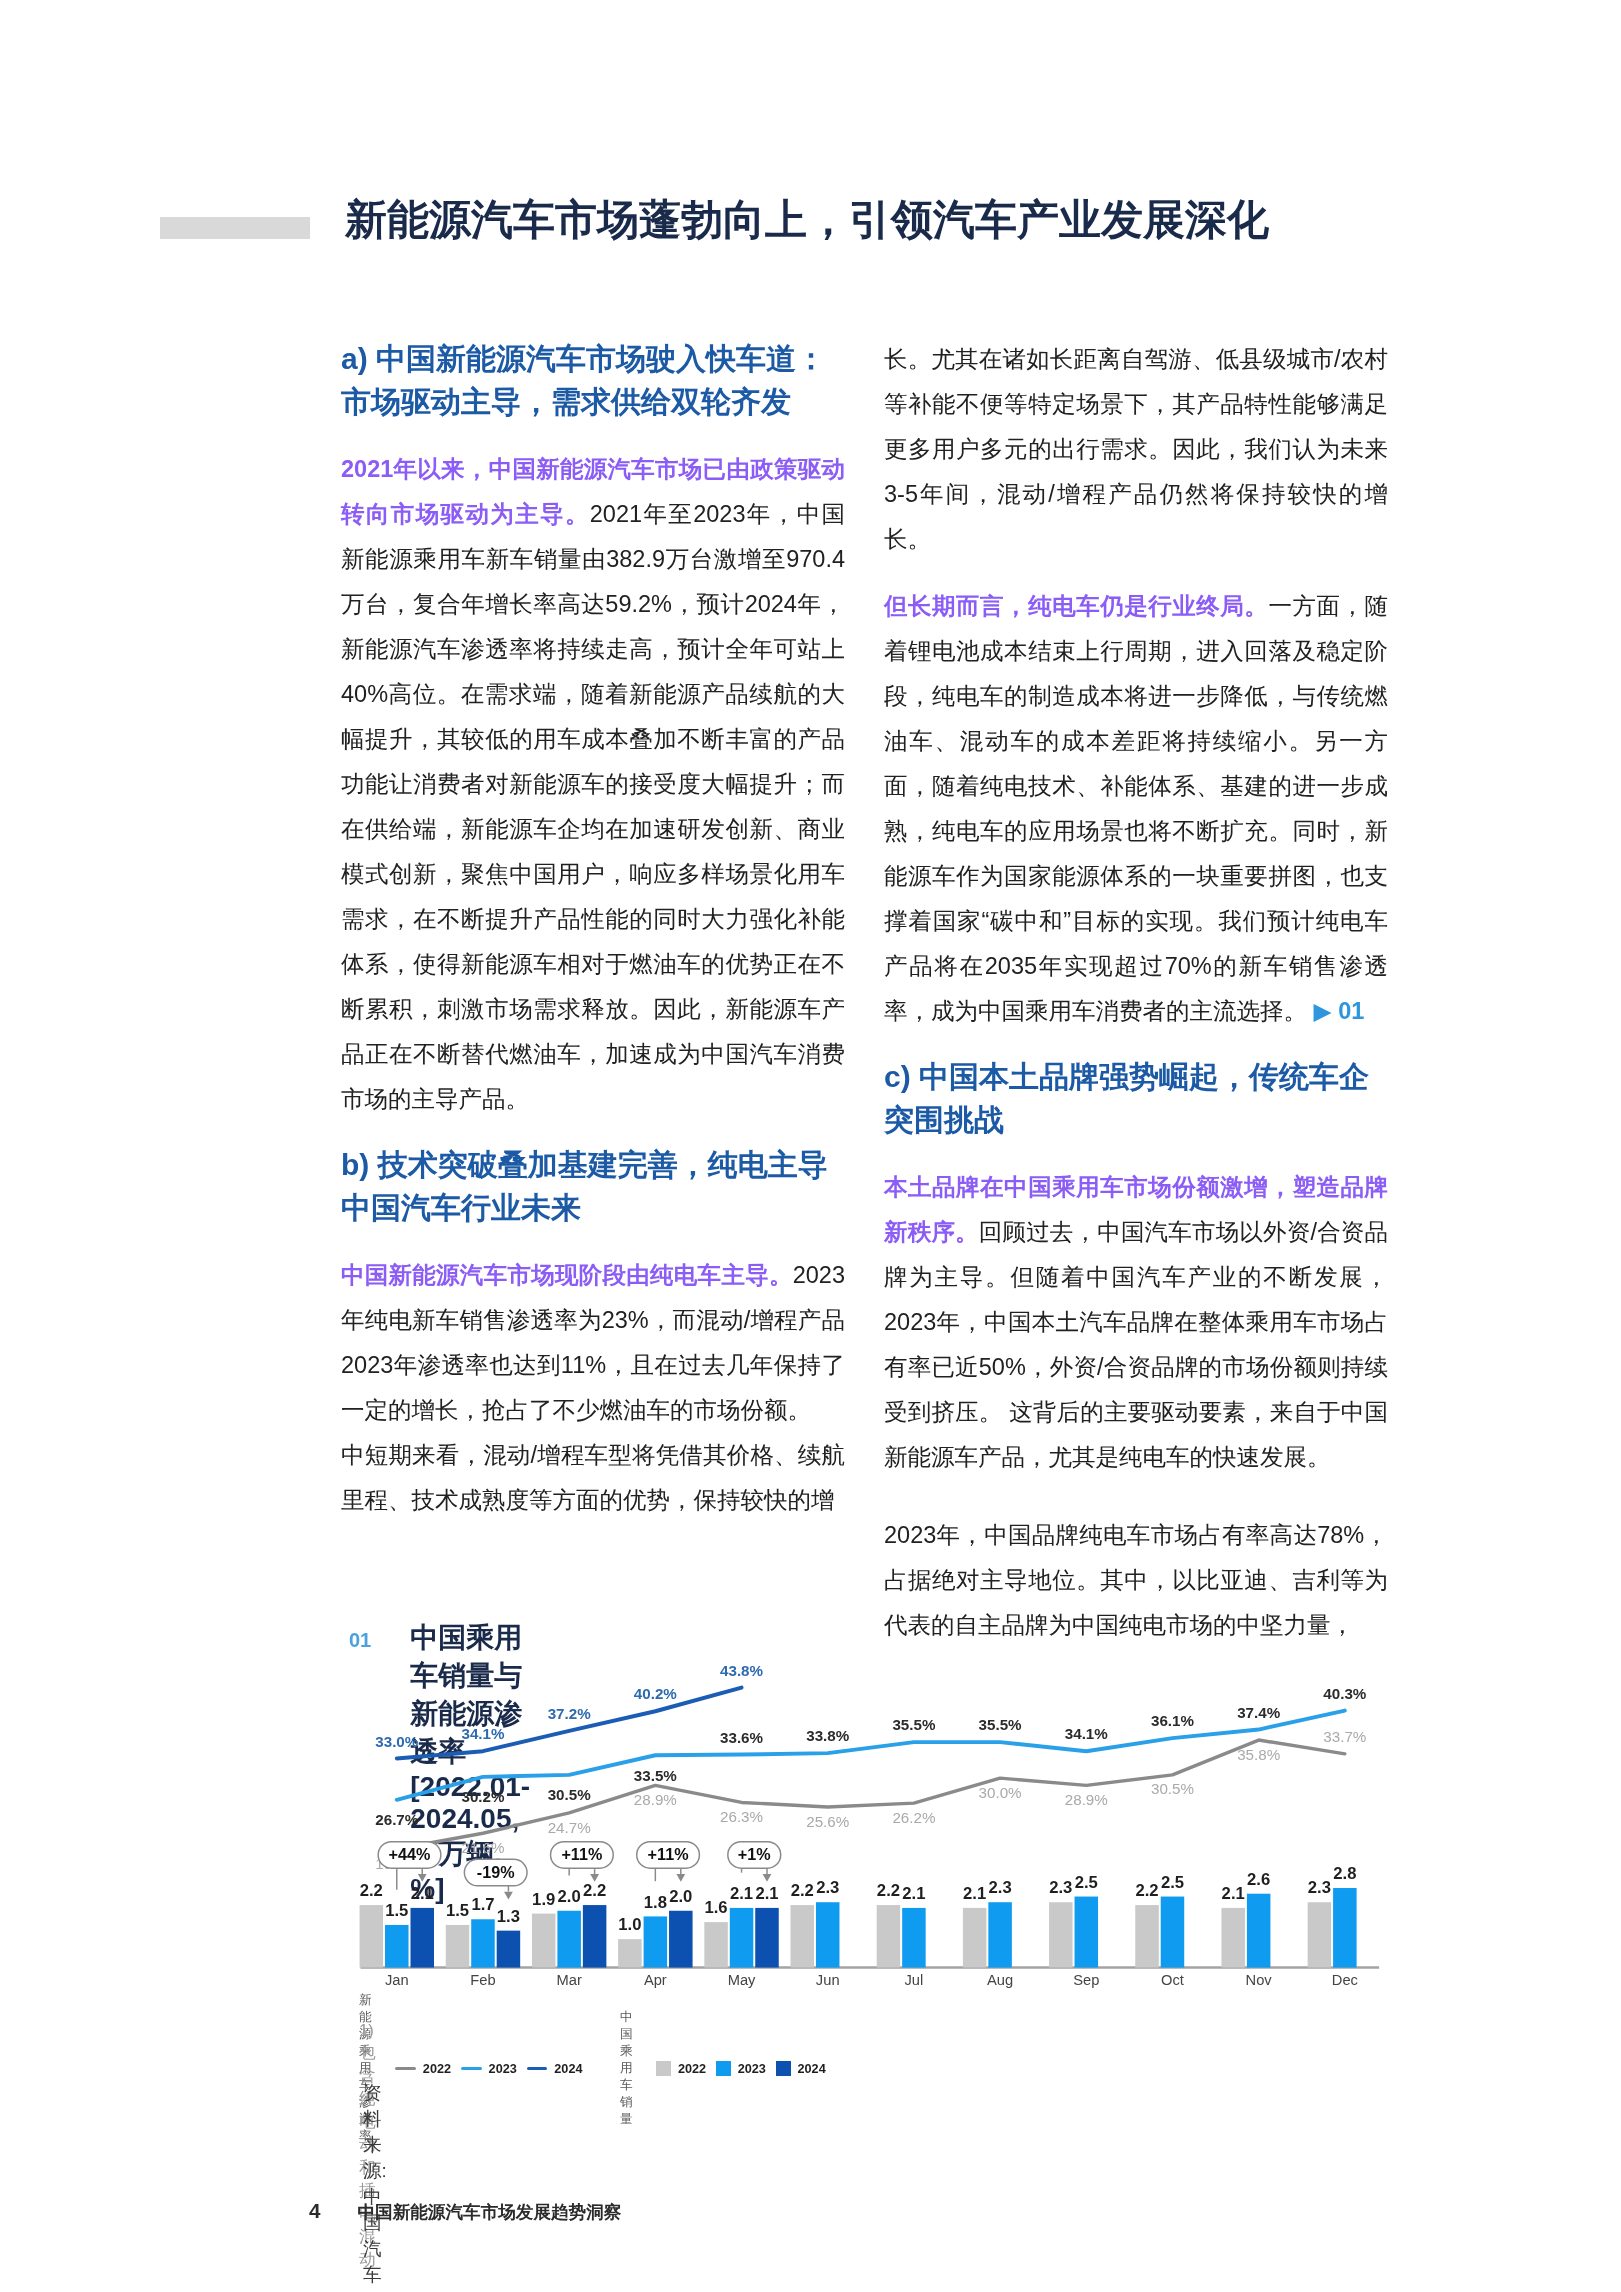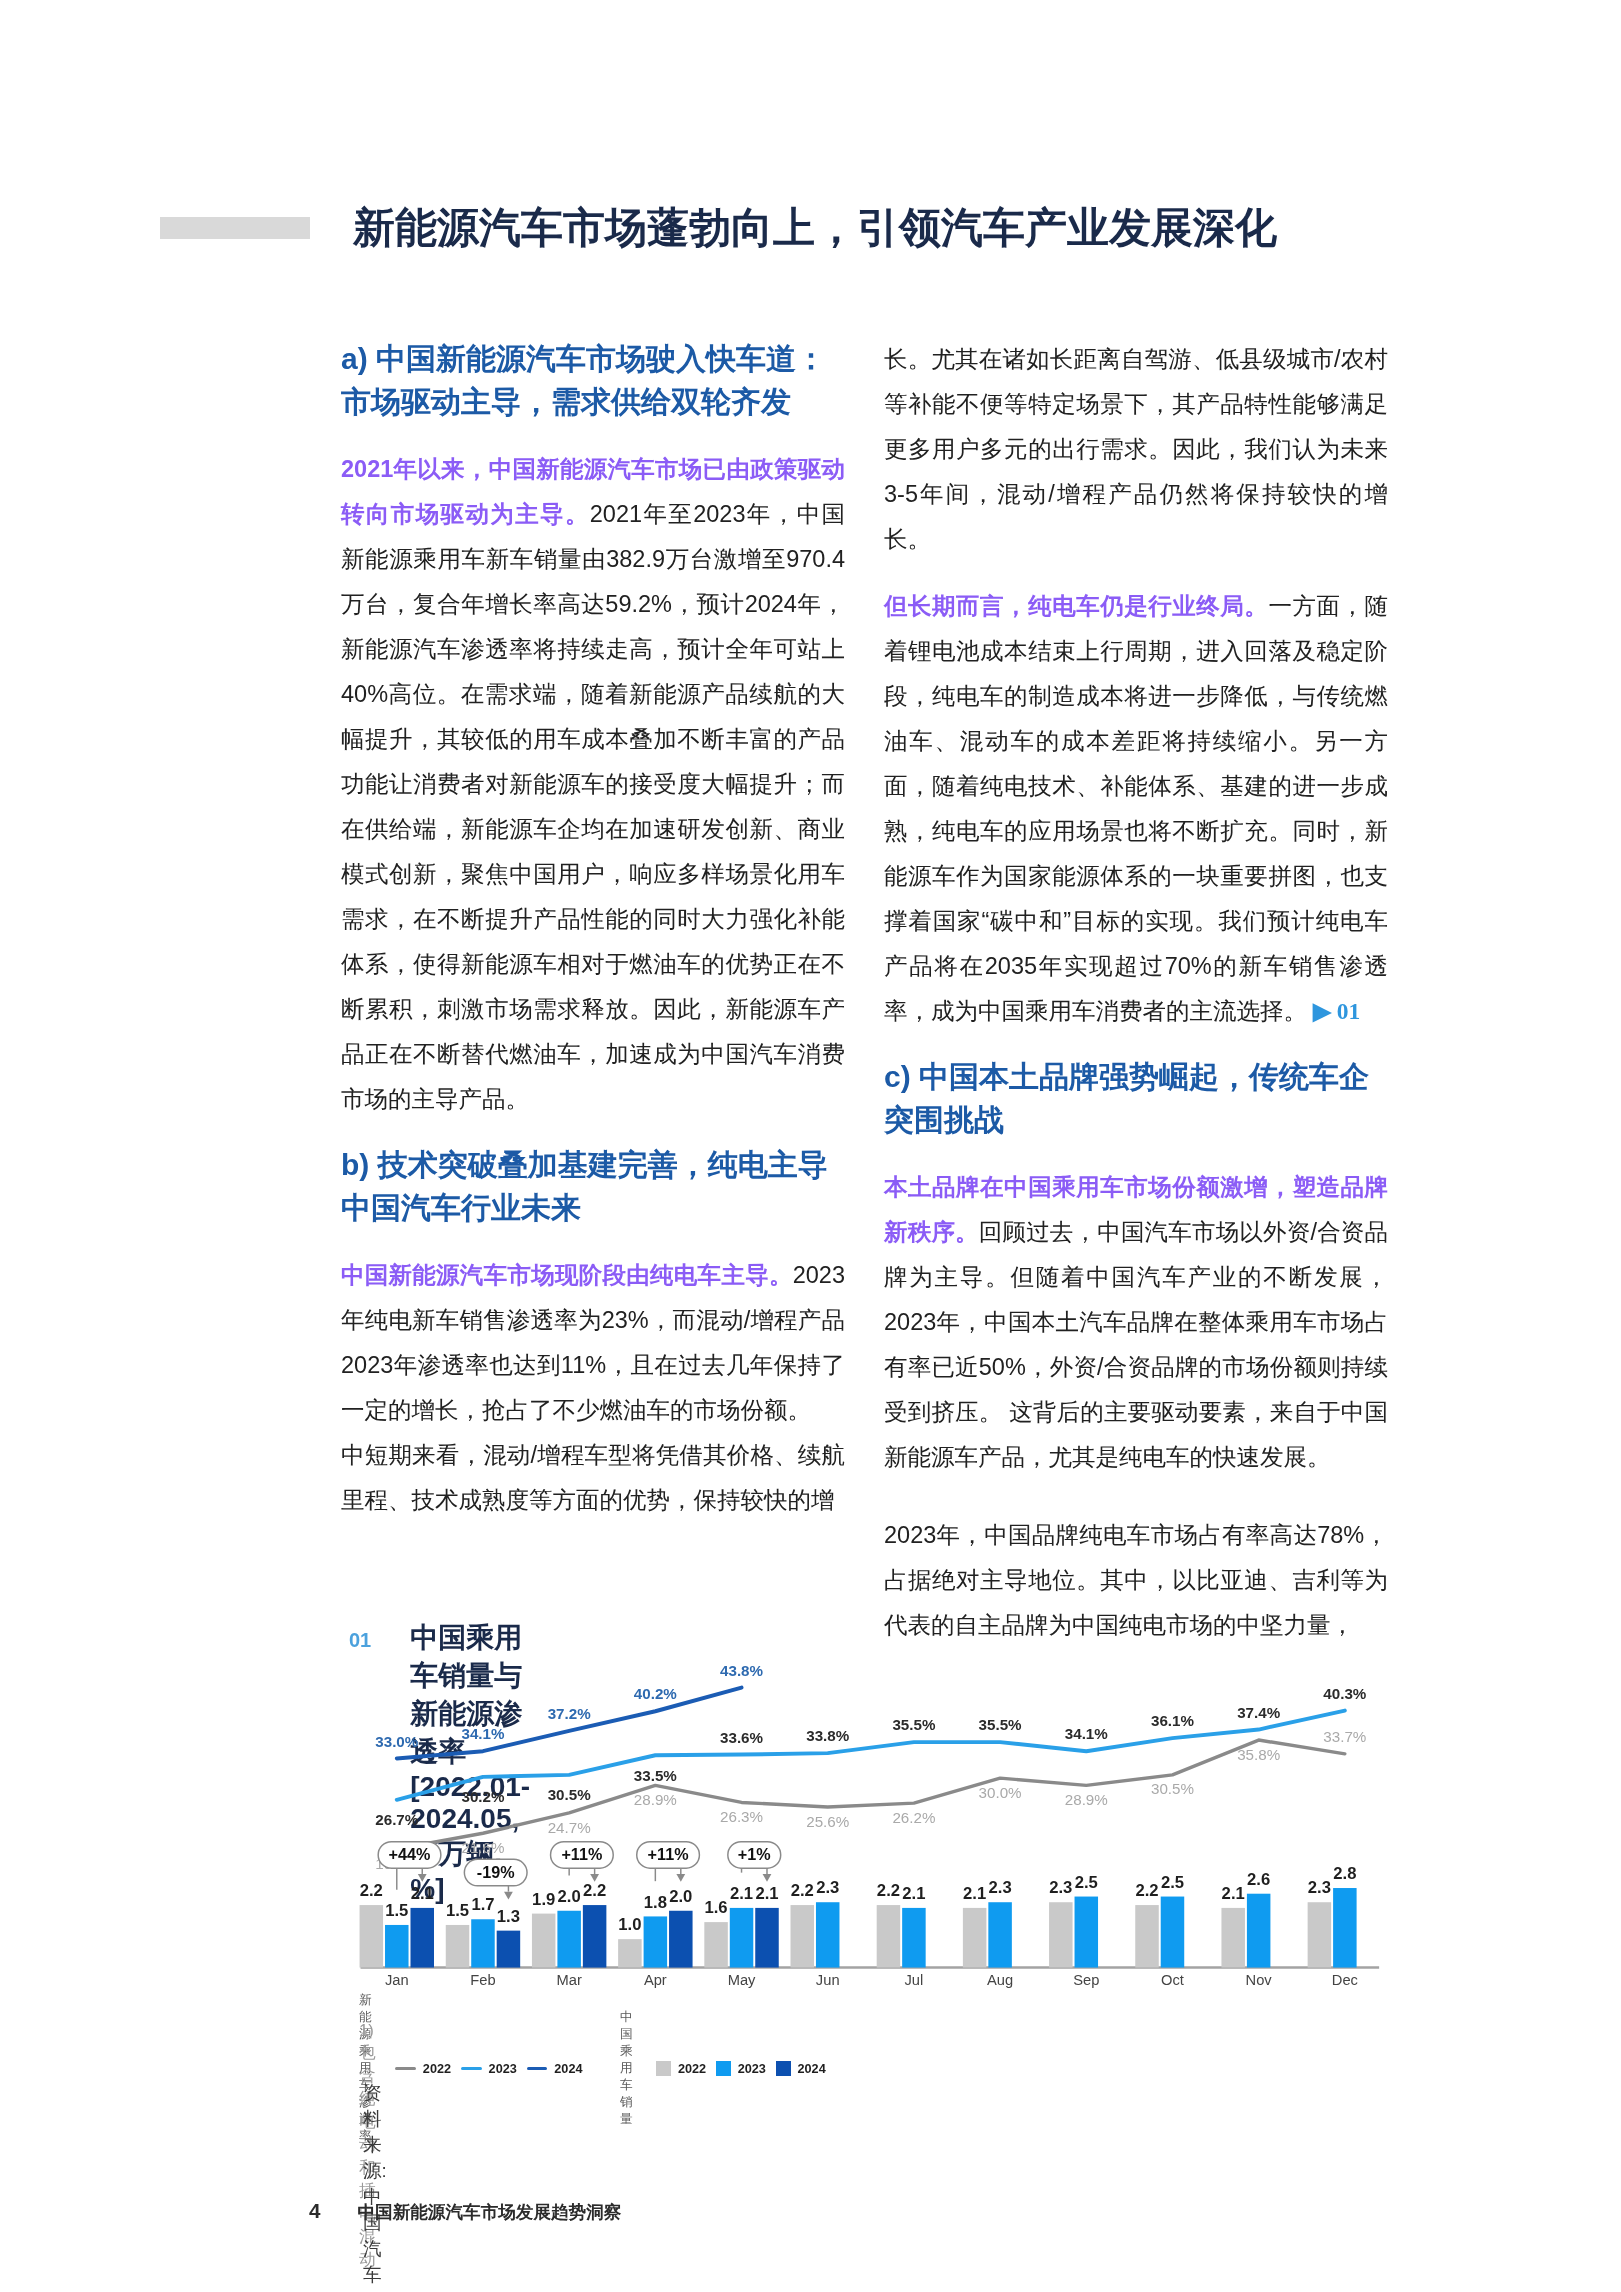--- a/index.html
+++ b/index.html
@@ -1,30 +1,30 @@
 <!DOCTYPE html>
 <html><head>
 <meta charset="utf-8">
 <style>
   html,body{margin:0;padding:0;background:#ffffff;}
   body{width:1621px;height:2293px;position:relative;overflow:hidden;
        font-family:"Liberation Sans","DejaVu Sans",sans-serif;color:#212121;}
   .page{position:absolute;inset:0;}
   .accent-bar{position:absolute;left:160px;top:217px;width:150px;height:21.6px;background:#d9d9d9;}
-  h1{position:absolute;left:341px;top:192px;margin:12px;font-size:42px;line-height:47px;
+  h1{position:absolute;left:341px;top:192px;margin:4px;font-size:42px;line-height:47px;
      font-weight:700;color:#1a2a4a;white-space:nowrap;}
   .col{position:absolute;top:325px;width:504px;margin-top:12px;}
   .col-left{left:341px;}
   .col-right{left:884px;}
   .col h2{margin:0 0 23.5px 0;font-size:30px;line-height:43px;font-weight:700;color:#1c5aa6;}
   .col p{margin:0 0 21.6px 0;font-size:23.5px;line-height:45px;color:#212121;text-align:justify;}
   .col p.tight{margin-bottom:0;}
   .col p.gap-lg{margin-bottom:33px;}
   .col p strong{font-weight:700;color:#8b5cf6;}
-  .figref{color:#2e96de;font-weight:700;white-space:nowrap;font-family:Liberation Serif, serif;}
+  .figref{color:#2e96de;font-weight:700;white-space:nowrap;}
   .figure{position:absolute;left:0;top:0;}
   .fig-head{position:absolute;left:349px;top:1619px;display:flex;align-items:baseline;gap:39px;}
   .fig-num{font-size:20px;font-weight:700;color:#4ba1dd;}
   .fig-title{font-size:28px;font-weight:700;color:#1a2a4a;}
   .chart-wrap{position:absolute;left:323px;top:1661px;width:1078px;height:333px;}
   svg{overflow:visible;font-family:inherit;}
   .legend{position:absolute;left:359px;top:1992px;display:flex;align-items:center;gap:10px;
           font-size:12.7px;color:#1f1f1f;}
   .lg-cap{color:#5a5a5a;margin-right:13.7px;}
   .lg-cap2{margin-left:27.4px;}

